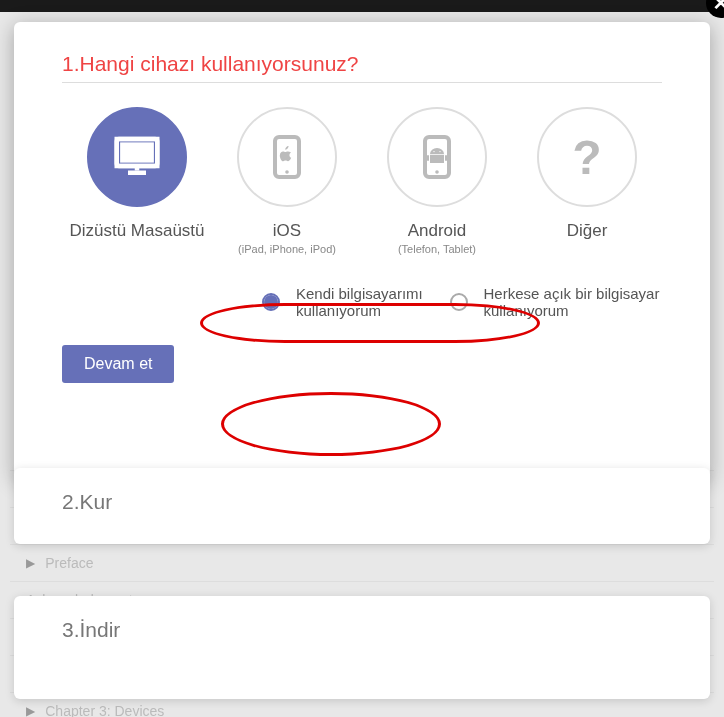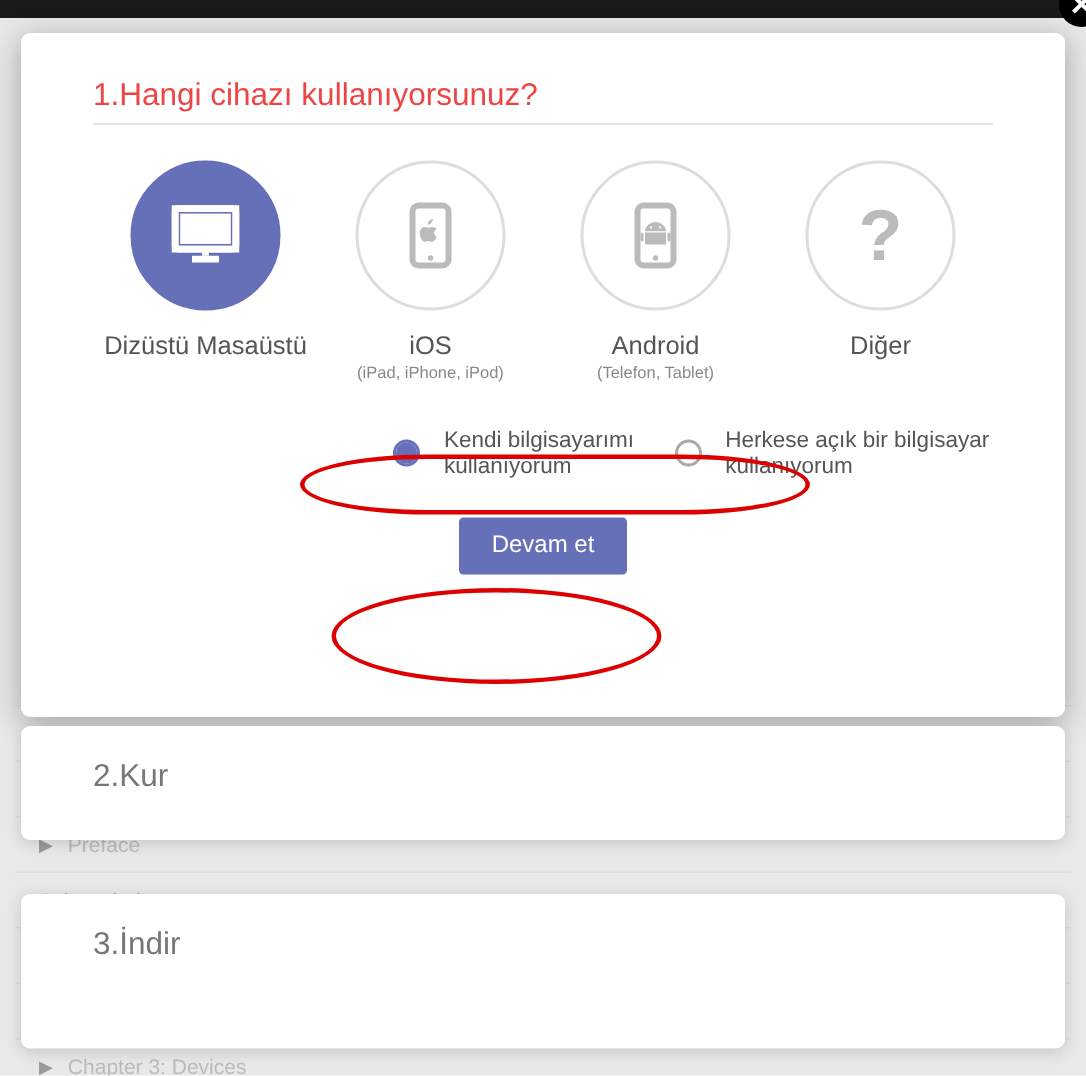--- a/index.html
+++ b/index.html
@@ -158,21 +158,20 @@
       background: #6670b8;
       display: none;
     }
     .radio-row.selected .radio-inner { display: block; }
     .radio-label {
       color: #555;
       font-size: 15px;
     }
     .continue-wrap {
       display: flex;
-      justify-content: center;
       position: relative;
     }
     .continue-btn {
       background: #6670b8;
       color: #fff;
       border: none;
       padding: 10px 22px;
       font-size: 16px;
       border-radius: 3px;
       cursor: pointer;
@@ -200,21 +199,21 @@
     .step-card {
       position: absolute;
       left: 14px;
       right: 14px;
       background: #fff;
       border-radius: 6px;
       box-shadow: 0 2px 10px rgba(0,0,0,0.15);
       padding: 22px 48px;
       z-index: 10;
     }
-    .step2 { top: 484px; height: 76px; }
+    .step2 { top: 468px; height: 76px; }
     .step3 { top: 596px; height: 103px; }
     .step-title {
       font-size: 21px;
       color: #777;
       font-weight: normal;
     }
     
     .icon-monitor svg { width: 54px; height: 54px; }
     .icon-tablet svg { width: 48px; height: 48px; }
     .icon-question {

